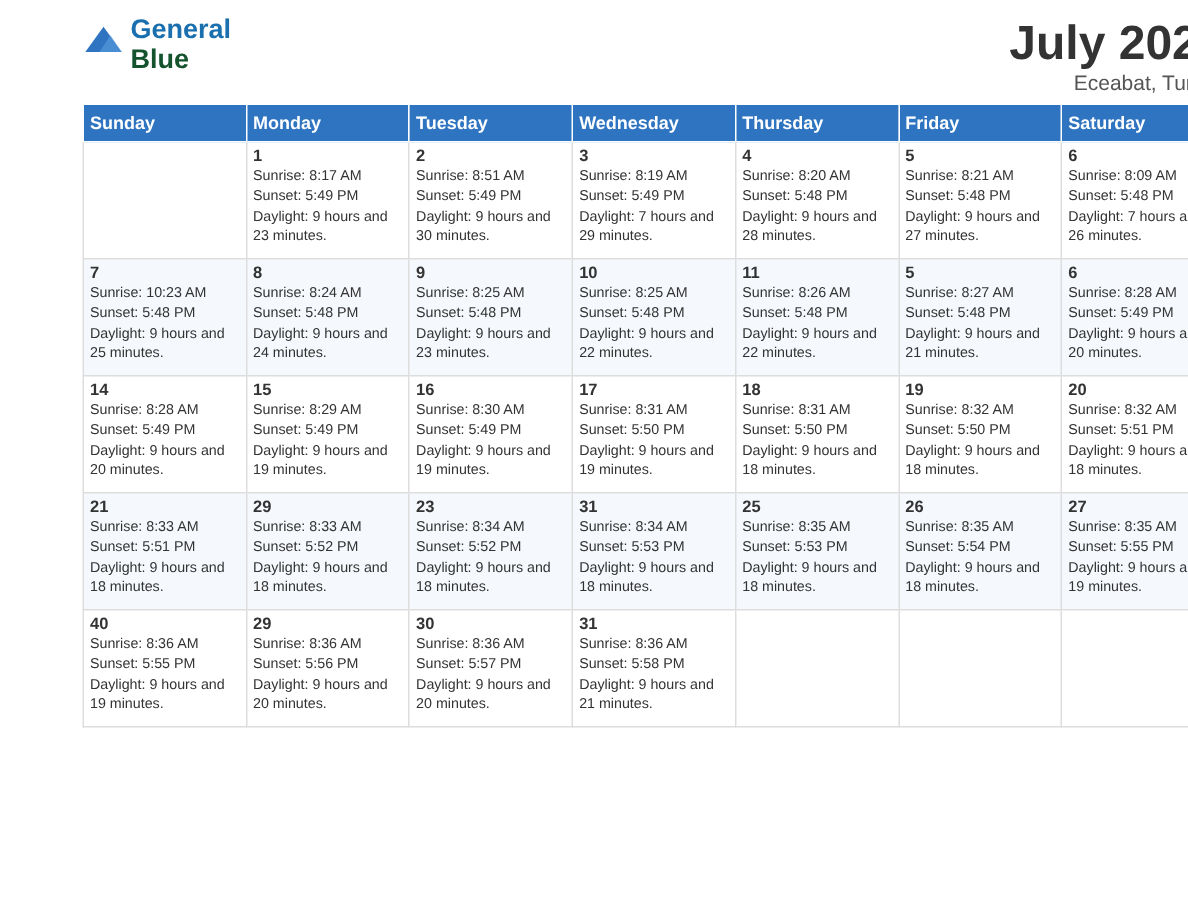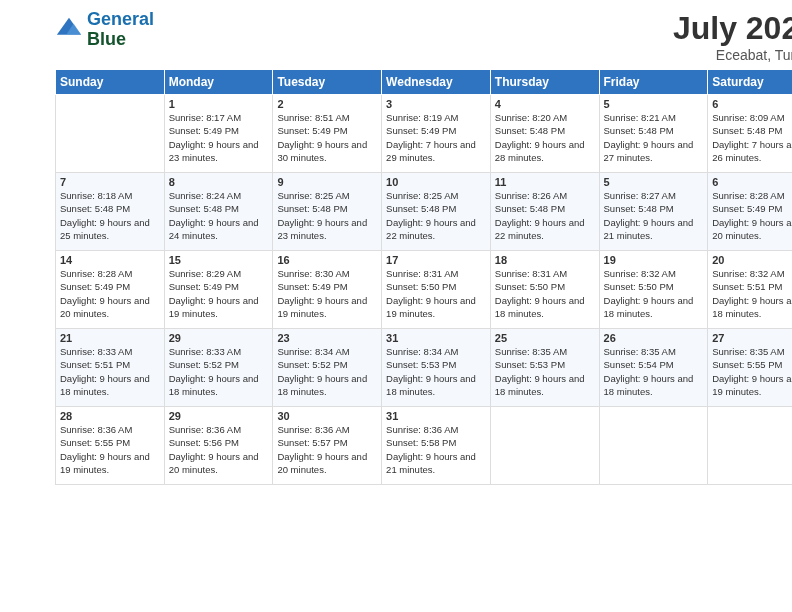--- a/index.html
+++ b/index.html
@@ -173,21 +173,21 @@
           <div>Sunrise: 8:09 AM</div>
           <div>Sunset: 5:48 PM</div>
           <div>Daylight: 7 hours and 26 minutes.</div>
         </div>
       </td>
         </tr>
         <tr>
           <td>
         <span class="day-number">7</span>
         <div class="day-info">
-          <div>Sunrise: 8:18 AM</div>
+          <div>Sunrise: 10:23 AM</div>
           <div>Sunset: 5:48 PM</div>
           <div>Daylight: 9 hours and 25 minutes.</div>
         </div>
       </td>
           <td>
         <span class="day-number">8</span>
         <div class="day-info">
           <div>Sunrise: 8:24 AM</div>
           <div>Sunset: 5:48 PM</div>
           <div>Daylight: 9 hours and 24 minutes.</div>
@@ -345,21 +345,21 @@
         <span class="day-number">27</span>
         <div class="day-info">
           <div>Sunrise: 8:35 AM</div>
           <div>Sunset: 5:55 PM</div>
           <div>Daylight: 9 hours and 19 minutes.</div>
         </div>
       </td>
         </tr>
         <tr>
           <td>
-        <span class="day-number">28</span>
+        <span class="day-number">40</span>
         <div class="day-info">
           <div>Sunrise: 8:36 AM</div>
           <div>Sunset: 5:55 PM</div>
           <div>Daylight: 9 hours and 19 minutes.</div>
         </div>
       </td>
           <td>
         <span class="day-number">29</span>
         <div class="day-info">
           <div>Sunrise: 8:36 AM</div>

